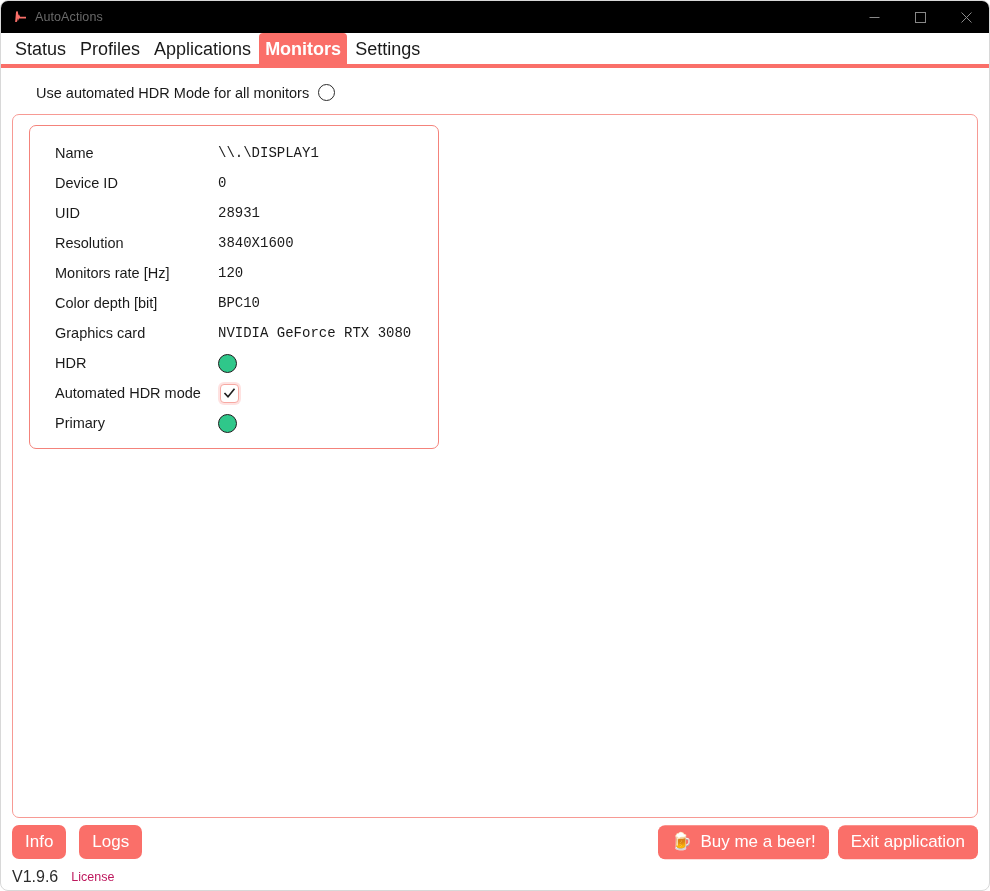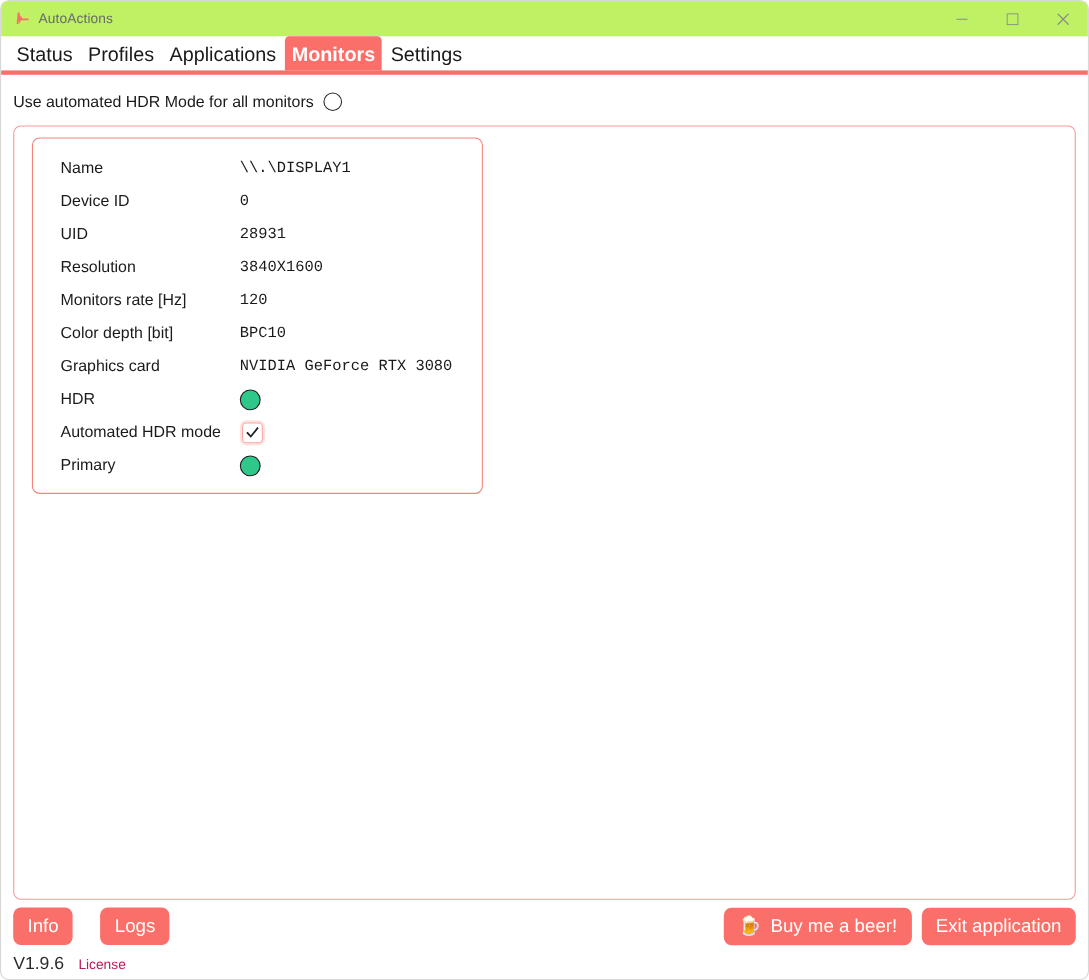--- a/index.html
+++ b/index.html
@@ -29,21 +29,21 @@
     flex-direction: column;
     overflow: hidden;
   }
 
   
   .titlebar {
     height: 32px;
     flex: 0 0 32px;
     display: flex;
     align-items: center;
-    background: #bef264;
+    background: #000000;
     position: relative;
   }
   .title-left {
     display: flex;
     align-items: center;
     gap: 7px;
     padding-left: 11px;
   }
   .app-icon {
     width: 16px;
@@ -110,20 +110,21 @@
     position: relative;
     min-height: 0;
   }
 
   .global-toggle-row {
     flex: 0 0 auto;
     display: flex;
     align-items: center;
     gap: 9px;
     padding: 16px 0 13px 11px;
+    margin-left: 24px;
   }
   .global-toggle-label {
     font-size: 14.5px;
     color: #1a1a1a;
   }
   .radio-circle {
     width: 17px;
     height: 17px;
     border: 1.6px solid #2b2b2b;
     border-radius: 50%;
@@ -213,21 +214,21 @@
     color: #ffffff;
     border: none;
     border-radius: 7px;
     font-family: "Liberation Sans", sans-serif;
     font-size: 17px;
     padding: 7px 13px;
     line-height: 1.15;
     cursor: pointer;
     white-space: nowrap;
   }
-  .btn-group-left { display: flex; gap: 25px; }
+  .btn-group-left { display: flex; gap: 13px; }
   .btn-group-right {
     display: flex;
     gap: 9px;
     position: absolute;
     right: 11px;
     top: 50%;
     transform: translateY(-50%);
   }
   .btn-beer {
     display: flex;

